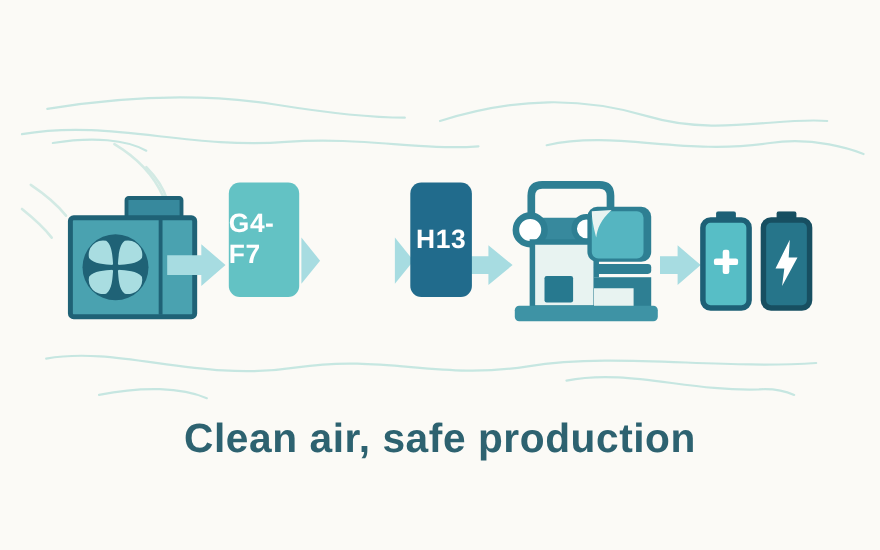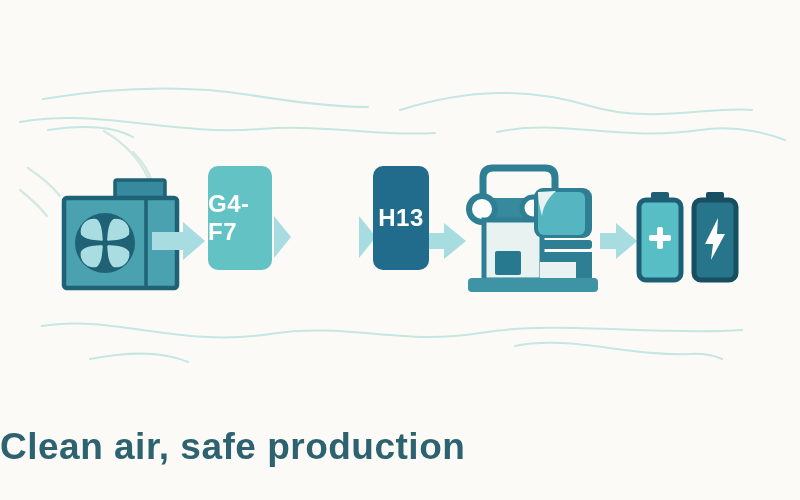--- a/index.html
+++ b/index.html
@@ -12,24 +12,23 @@
   .abs{position:absolute;}
   .filter-block{
     position:absolute;top:166px;height:104px;border-radius:10px;
     display:flex;align-items:center;justify-content:center;
     color:#ffffff;font-weight:bold;font-size:24px;letter-spacing:.5px;
   }
   #filter-1{left:208px;width:64px;background:var(--filter-1,#63c2c4);}
   #filter-2{left:291px;width:64px;background:var(--filter-2,#3fa0ae);}
   #filter-3{left:373px;width:56px;background:var(--filter-3,#216b8c);}
   #caption{
-    position:absolute;left:0;right:0;top:378px;text-align:left;
+    position:absolute;left:0;right:0;top:378px;text-align:center;
     font-size:37px;line-height:42px;font-weight:bold;letter-spacing:.5px;
     color:var(--caption,#2d6270);
-    margin-top:48px;
   }
 </style>
 </head>
 <body>
 
 <div id="stage">
 
   <svg id="bg-waves" width="800" height="500" viewBox="0 0 800 500">
     <g fill="none" style="stroke:var(--wave,#b9e2dc)" stroke-width="2" stroke-linecap="round" opacity="0.8">
       <path d="M43,99 C110,88 180,84 250,95 C300,103 340,107 368,107"></path>

